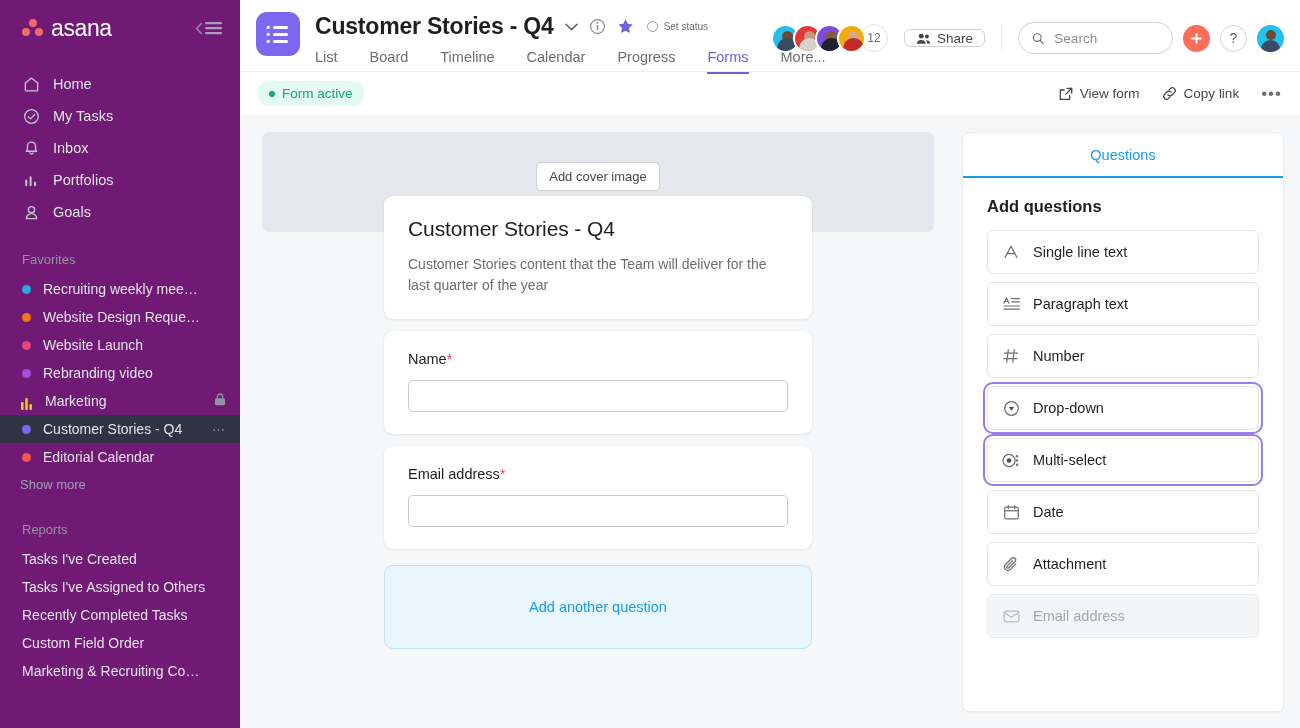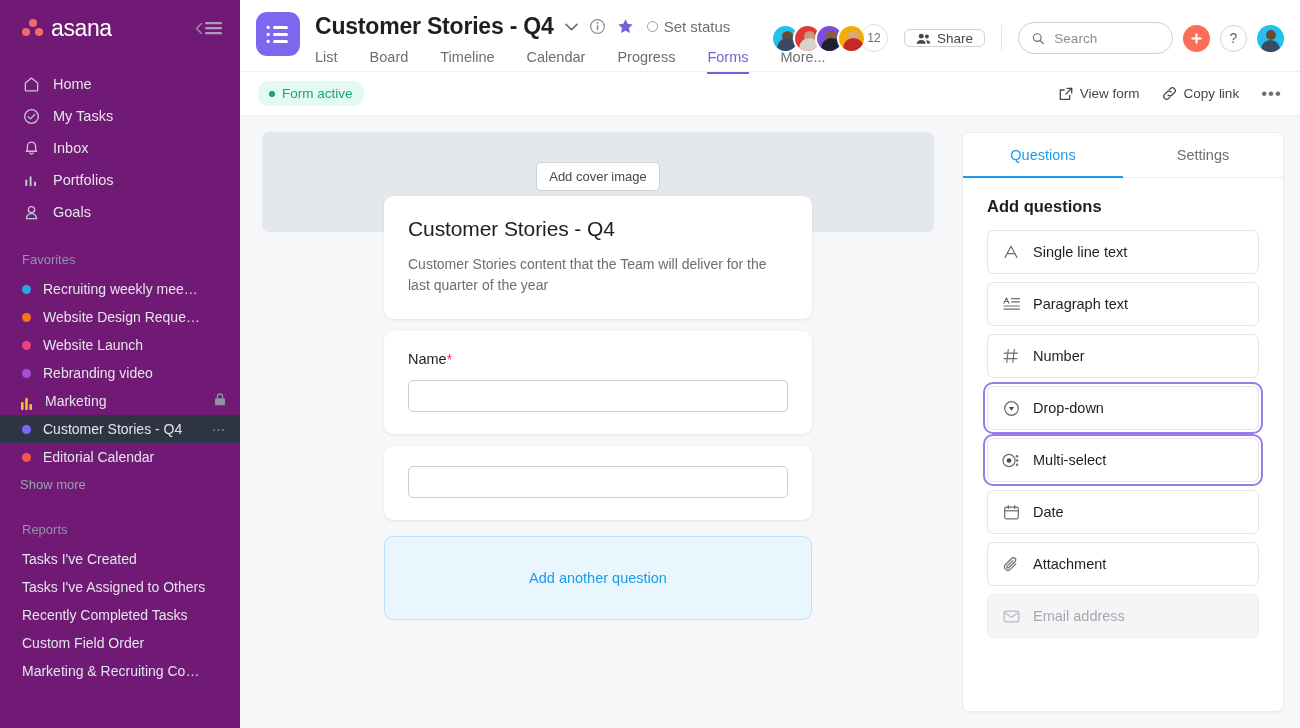--- a/index.html
+++ b/index.html
@@ -86,21 +86,21 @@
     margin-top: 2px;
     display: flex; align-items: center; justify-content: center;
   }
   .topbar-mid { flex: 1 1 auto; padding-left: 15px; min-width: 0; }
   .title-row { display: flex; align-items: center; gap: 11px; height: 33px; }
   .proj-title { font-size: 23px; font-weight: 700; color: #1e1f21; letter-spacing: -.2px; }
   .chev { color: #6d6e6f; font-size: 13px; cursor: pointer; }
   .icon-btn { cursor: pointer; display: flex; align-items: center; }
   .set-status {
     display: flex; align-items: center; gap: 6px;
-    font-size: 15px; color: #6d6e6f; cursor: pointer; margin-left: 2px;
+    font-size: 10px; color: #6d6e6f; cursor: pointer; margin-left: 2px;
   }
   .ring { width: 11px; height: 11px; border: 1.4px solid #9ca0a6; border-radius: 50%; }
 
   .tabs { display: flex; align-items: center; gap: 32px; margin-top: 6px; }
   .tab {
     font-size: 14.5px; color: #6d6e6f; cursor: pointer;
     padding-bottom: 7px; border-bottom: 2.5px solid transparent;
   }
   .tab.active { color: #6e63d8; border-bottom-color: #6e63d8; font-weight: 400; }
 
@@ -501,30 +501,32 @@
       </div>
 
       <div class="fcard qcard">
         <div class="q-label">
           <span>Name</span><span class="req">*</span>
         </div>
         <input class="q-input" type="text" value="" style="">
       </div>
 
       <div class="fcard qcard">
+        <div class="q-label">
+          <span>Email address</span><span class="req">*</span>
+        </div>
         <input class="q-input" type="text" value="" style="">
       </div>
 
       <div class="add-q">Add another question</div>
     </div>
 
     <div class="rpanel">
       <div class="rtabs">
         <div class="rtab active">Questions</div>
-        <div class="rtab">Settings</div>
       </div>
       <div class="rbody">
         <div class="add-q-title">Add questions</div>
 
         <div class="qtype">
           <span class="qt-icon">
             <svg width="16" height="16" viewBox="0 0 17 17">
                 <path d="M2.2 14.2L8.5 2.4l6.3 11.8" fill="none" stroke="#6d6e6f" stroke-width="1.3" stroke-linecap="round" stroke-linejoin="round"></path>
                 <path d="M4.7 10.3h7.6" stroke="#6d6e6f" stroke-width="1.3" stroke-linecap="round"></path>
               </svg>

